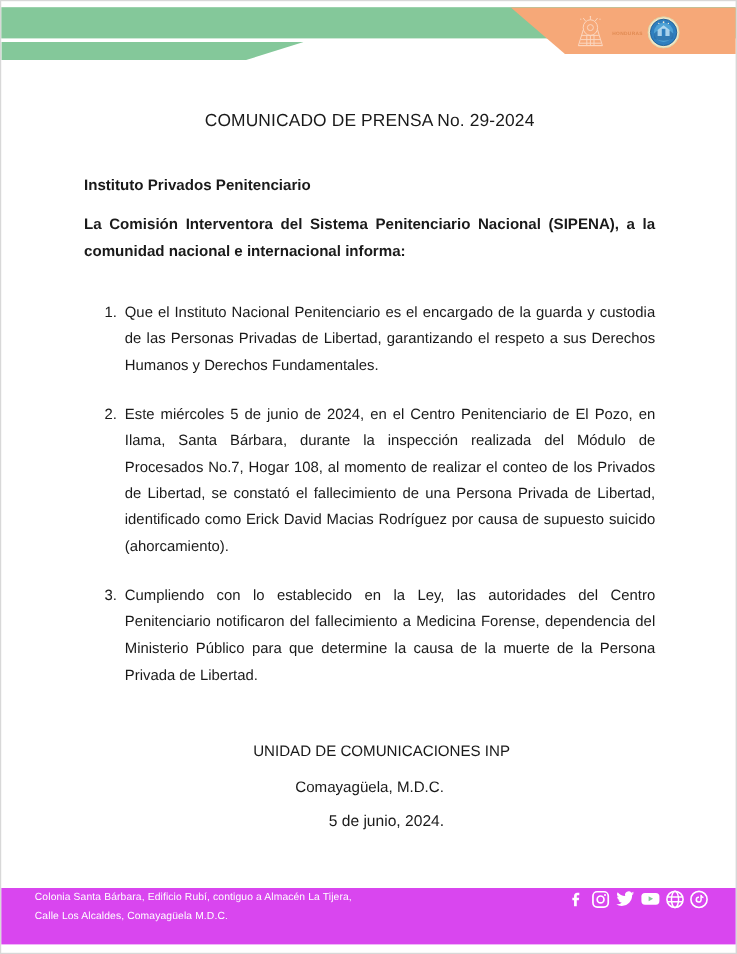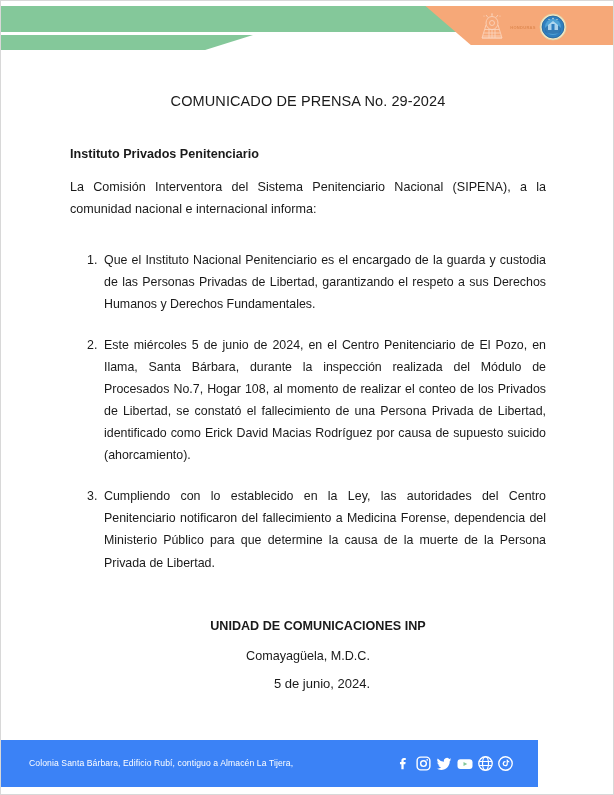--- a/index.html
+++ b/index.html
@@ -104,21 +104,21 @@
     width: 476px;
   }
   .lead-line {
     font-size: 12.6px;
     font-weight: bold;
     margin: 0 0 14px 0;
     line-height: 1.45;
   }
   .lead-para {
     font-size: 12.6px;
-    font-weight: normal;
+    font-weight: bold;
     margin: 0;
     line-height: 1.72;
     text-align: justify;
     text-justify: inter-word;
   }
 
   .items {
     margin: 28px 0 0 0;
     padding: 0;
     list-style: none;
@@ -145,43 +145,43 @@
   
   .signature {
     position: absolute;
     top: 618px;
     left: 0;
     width: 614px;
     text-align: center;
   }
   .sig-unit {
     font-size: 12.6px;
-    font-weight: bold;
+    font-weight: normal;
     margin-bottom: 16px;
     margin-left: 20px;
   }
   .sig-city {
     font-size: 12.6px;
     margin-bottom: 13px;
   }
   .sig-date {
     font-size: 13px;
     padding-left: 28px;
   }
 
   
   .footer {
     position: absolute;
     left: 0;
     bottom: 7px;
-    width: 537px;
+    width: 614px;
     height: 47px;
-    background: #3b82f6;
+    background: #d946ef;
     display: flex;
-    align-items: center;
+    align-items: flex-start;
     justify-content: space-between;
     box-sizing: border-box;
     padding: 0 24px 0 28px;
   }
   .footer-address {
     color: #ffffff;
     font-size: 8.6px;
     line-height: 1.85;
     letter-spacing: 0.1px;
   }
@@ -260,20 +260,21 @@
 
   <div class="signature">
     <div class="sig-unit">UNIDAD DE COMUNICACIONES INP</div>
     <div class="sig-city">Comayagüela, M.D.C.</div>
     <div class="sig-date">5 de junio, 2024.</div>
   </div>
 
   <div class="footer">
     <div class="footer-address">
       <div>Colonia Santa Bárbara, Edificio Rubí, contiguo a Almacén La Tijera,</div>
+      <div>Calle Los Alcaldes, Comayagüela M.D.C.</div>
     </div>
 
     <div class="social">
 
       <svg width="17" height="17" viewBox="0 0 24 24">
         <path fill="#ffffff" d="M15.2 4.2h-2.6c-2.2 0-3.6 1.5-3.6 3.8V10H7v3h2v7h3.2v-7h2.4l.4-3h-2.8V8.4c0-.8.2-1.2 1.2-1.2h1.8z"></path>
       </svg>
 
       <svg width="17" height="17" viewBox="0 0 24 24">
         <rect x="3" y="3" width="18" height="18" rx="5" fill="none" stroke="#ffffff" stroke-width="2"></rect>

